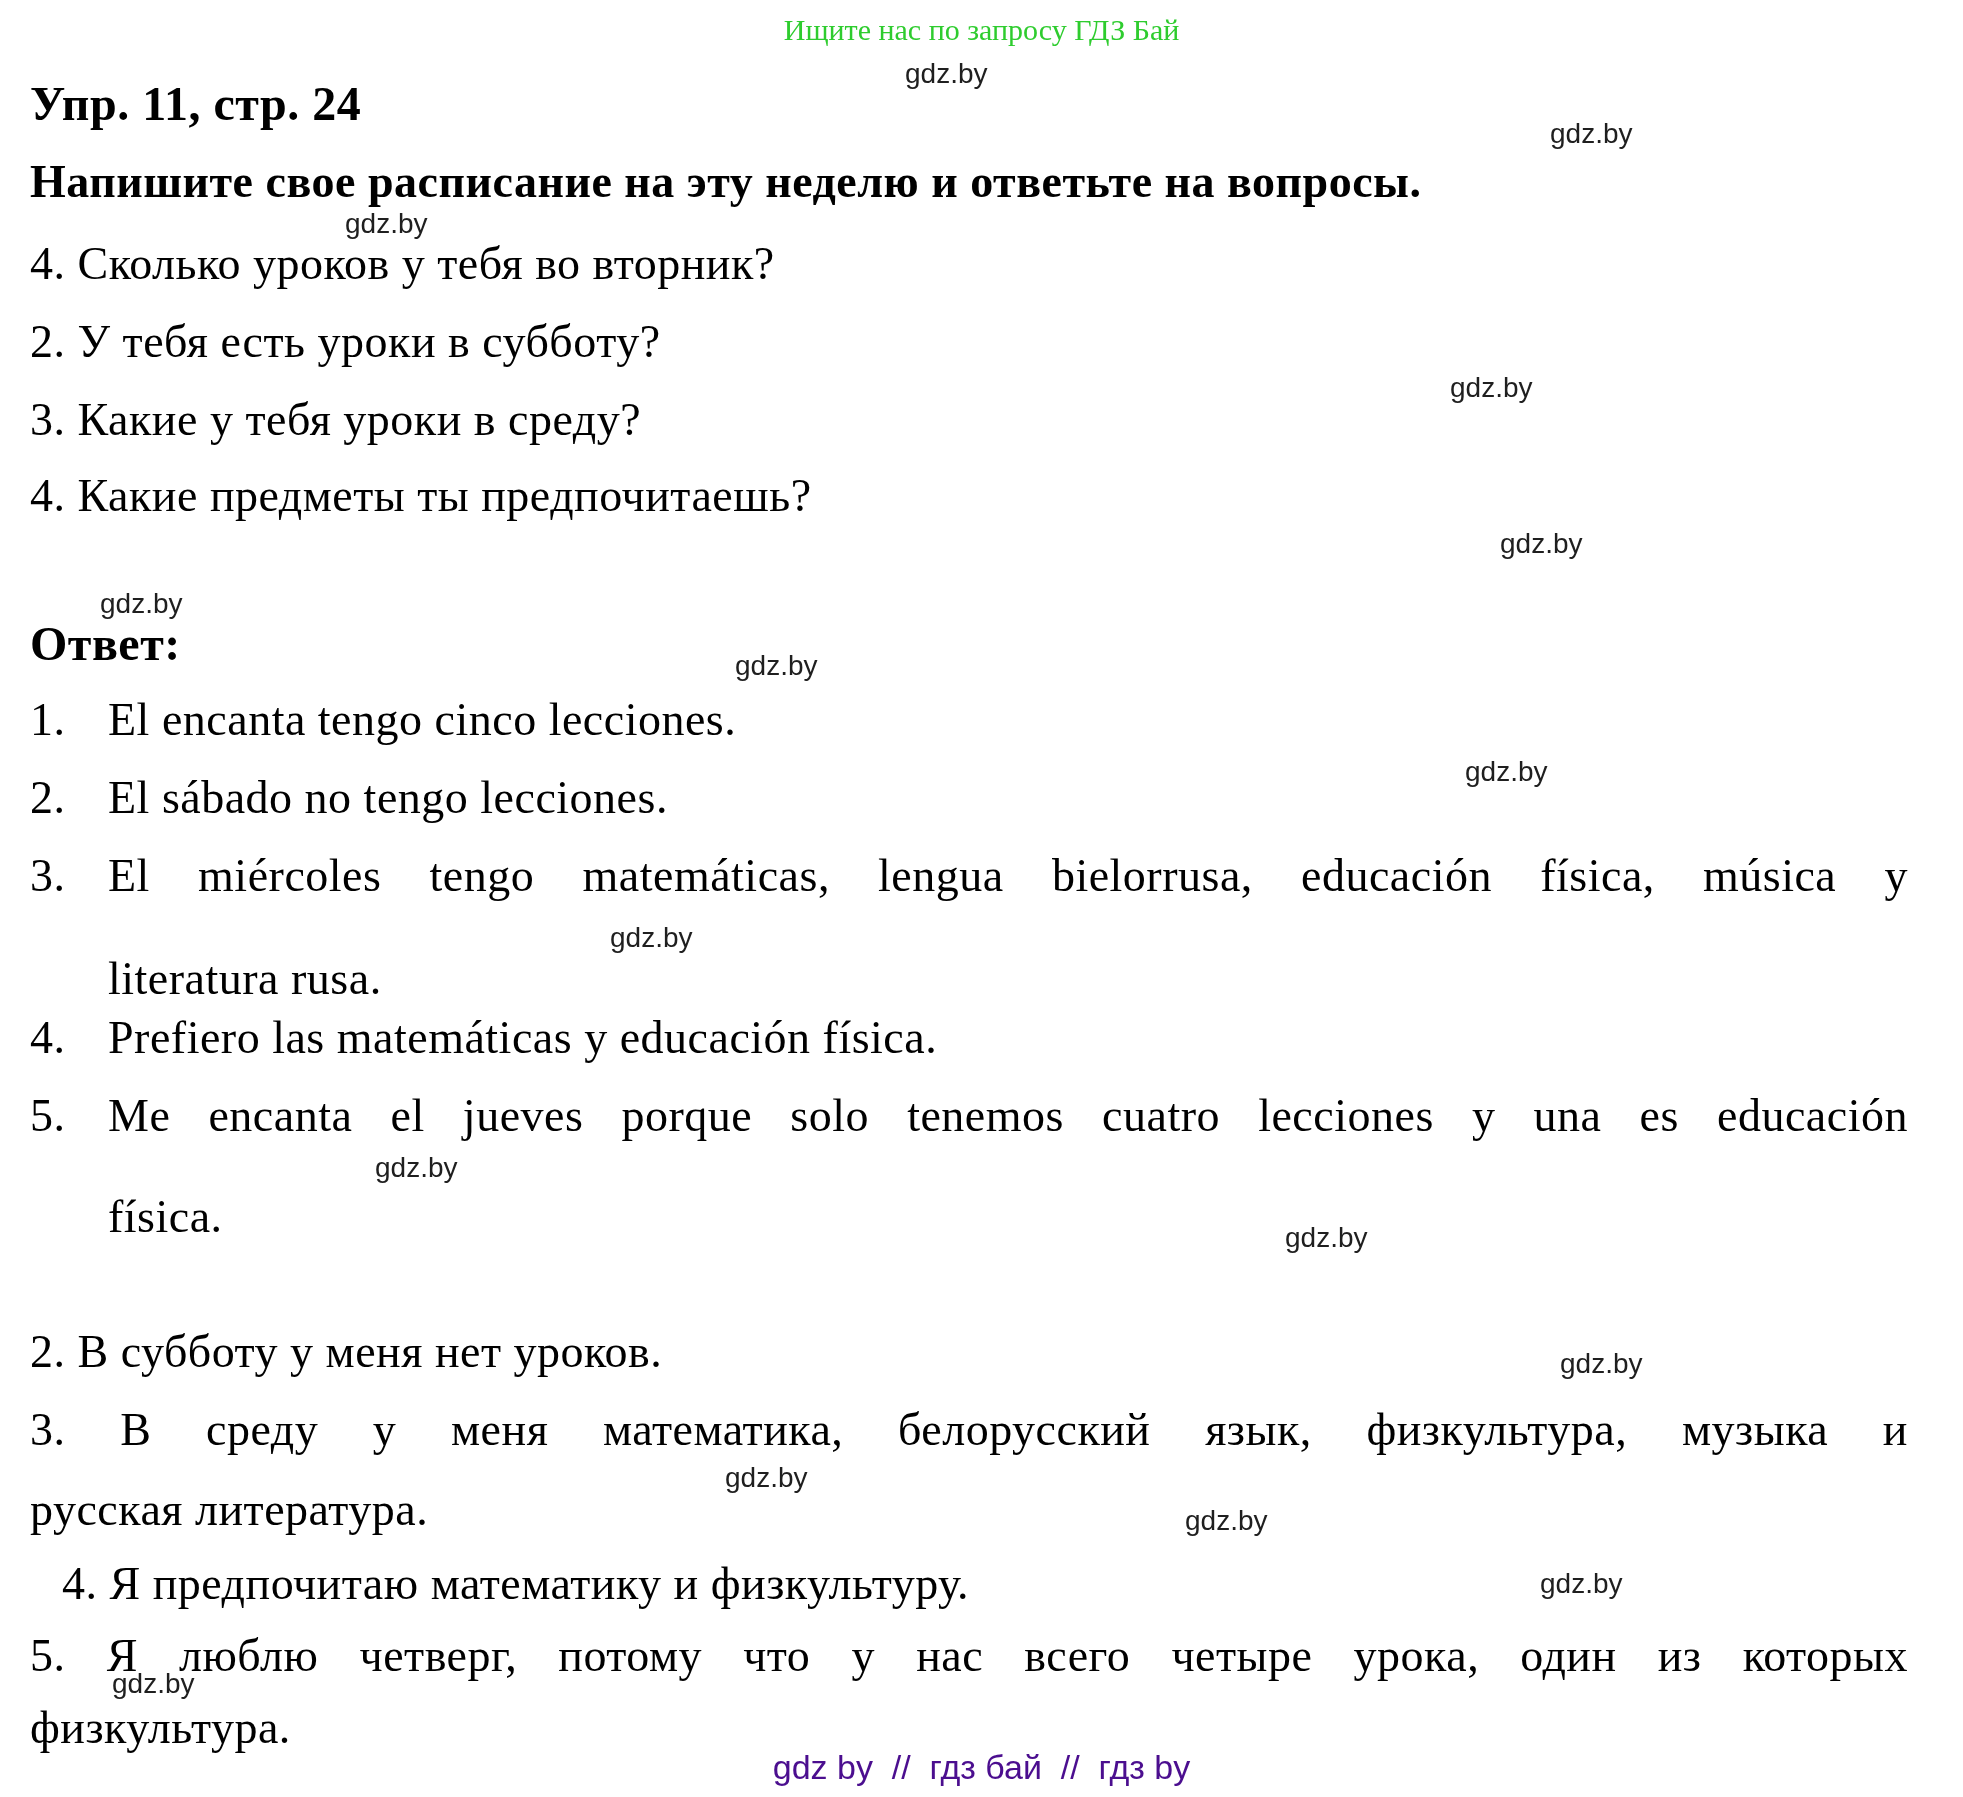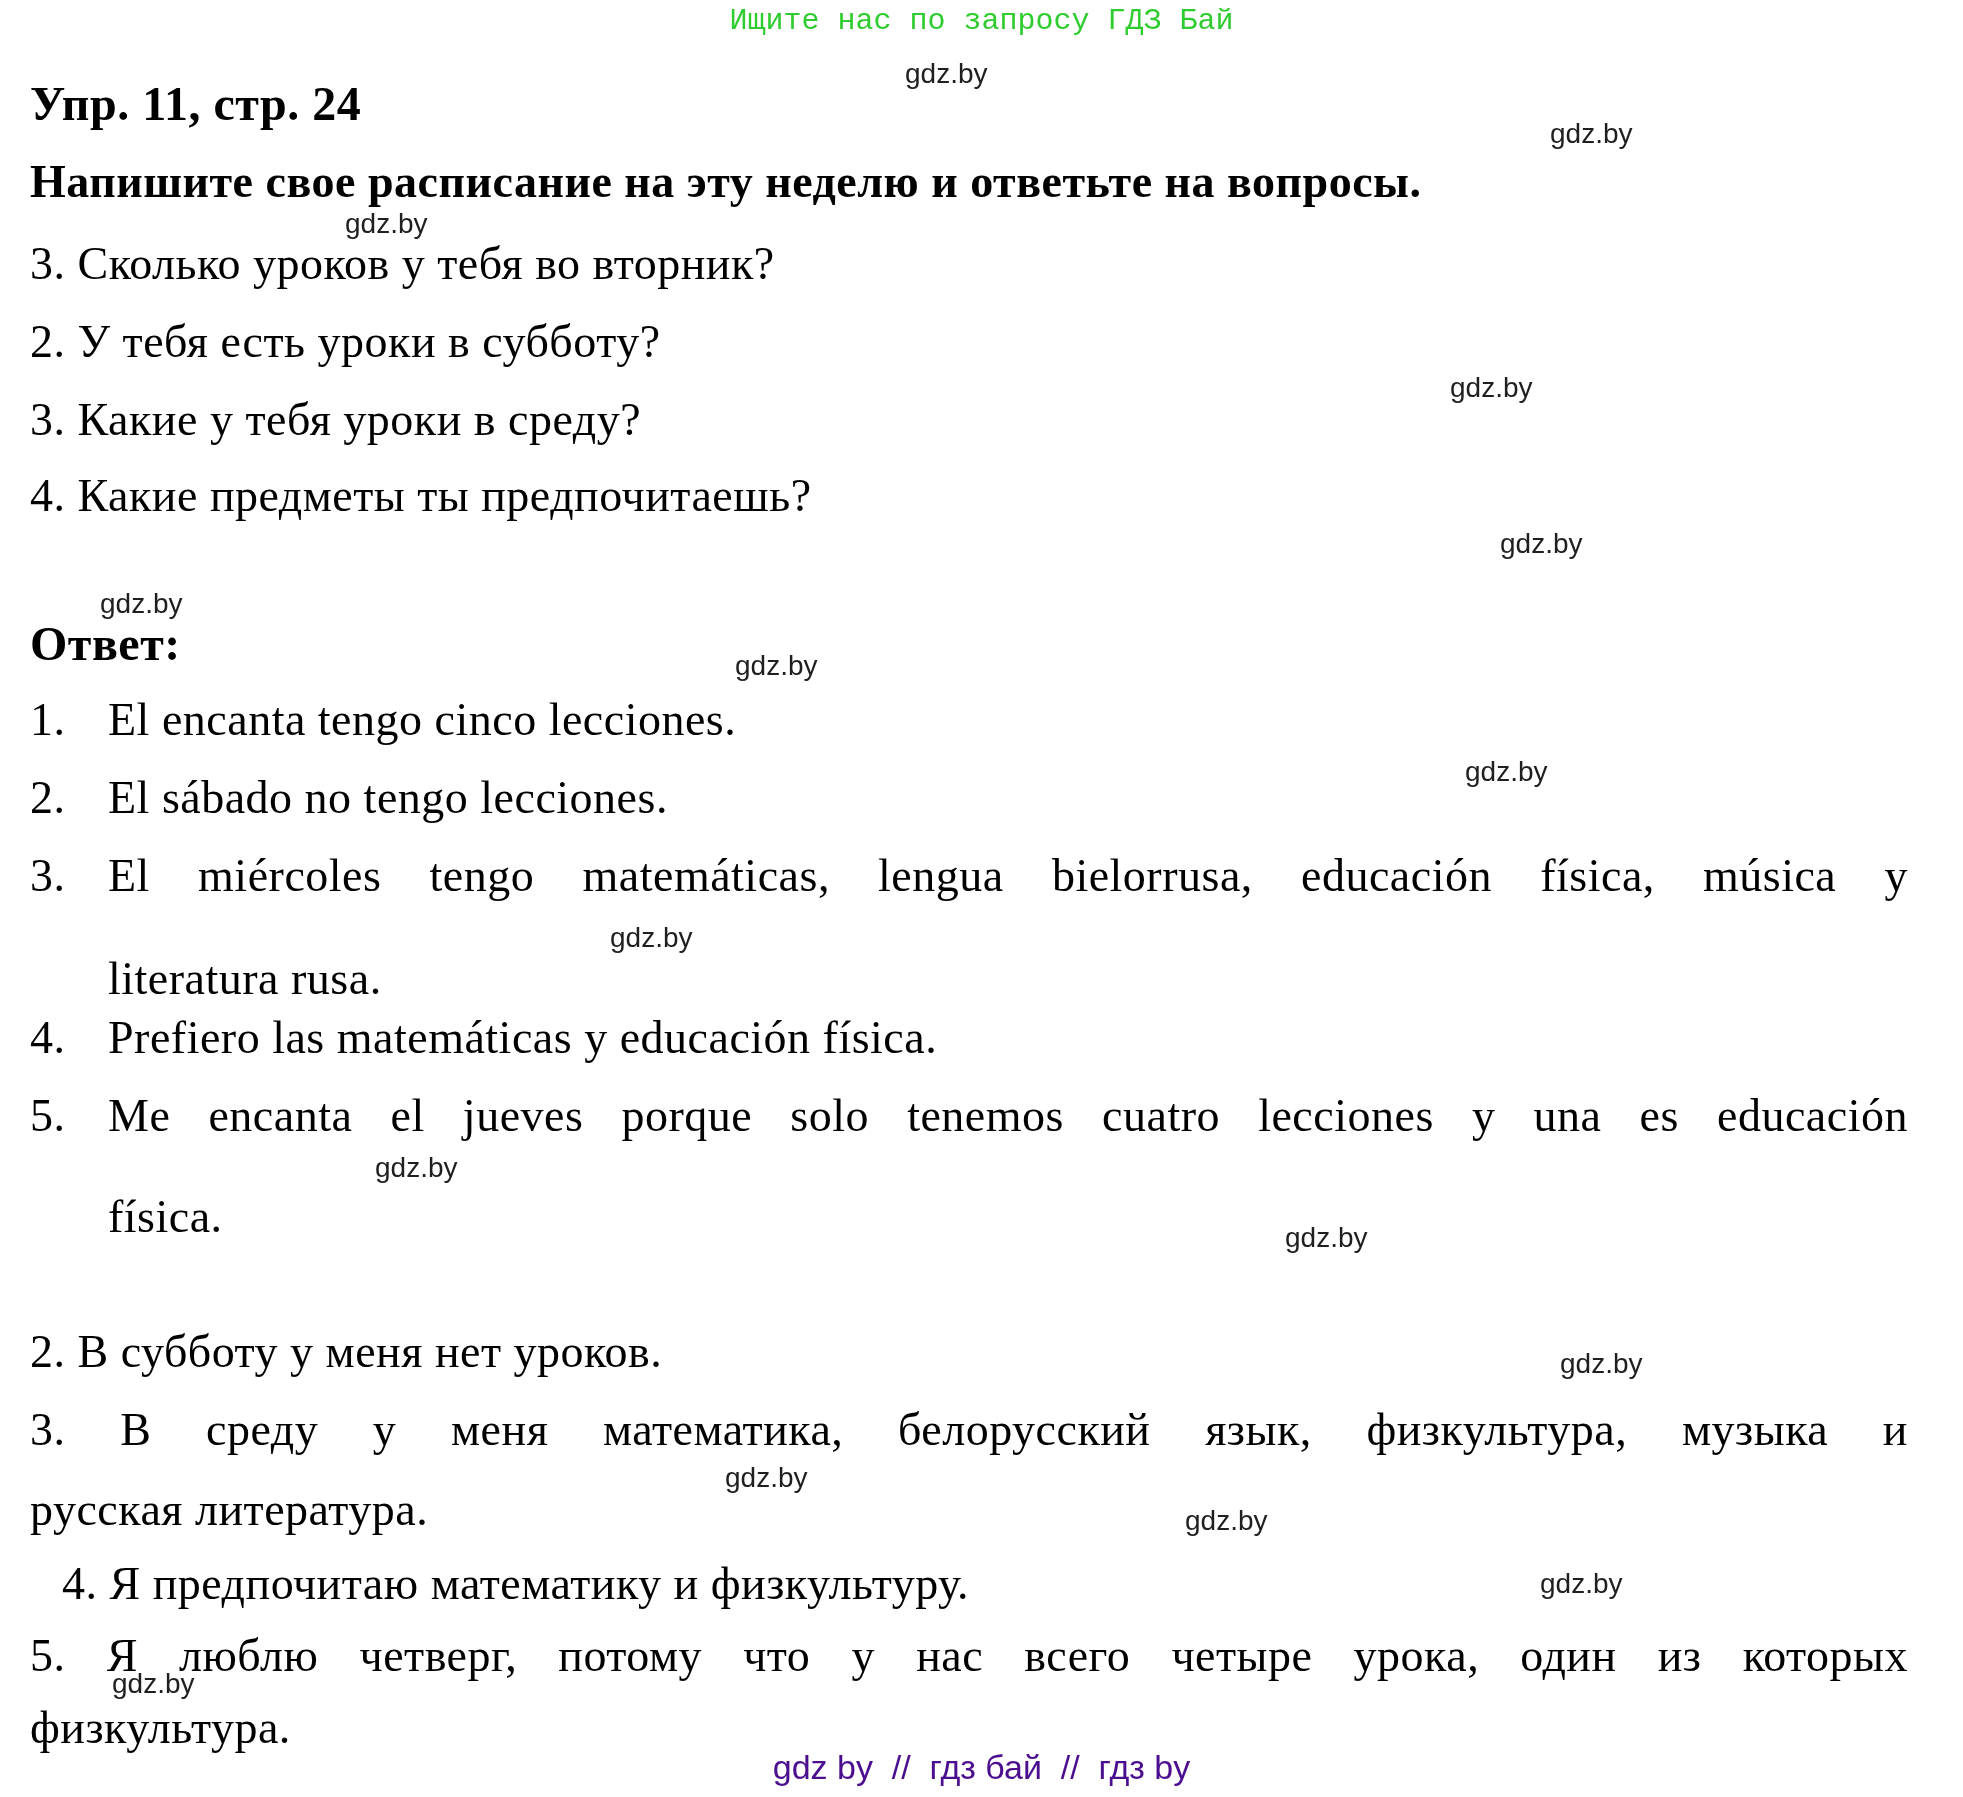--- a/index.html
+++ b/index.html
@@ -37,25 +37,25 @@
   .row .txt { display: block; flex: 1 1 auto; }
   
   .fill {
     white-space: normal;
     text-align: justify;
     text-align-last: justify;
   }
   .cont-es { left: 108px; width: 1800px; margin-top: 21px; }
   .greenhdr {
     position: absolute;
-    top: 4px;
+    top: 13px;
     left: 0;
     width: 100%;
     text-align: center;
-    font-family: Liberation Mono, monospace;
+    font-family: Liberation Serif, serif;
     font-size: 30px;
     color: #2ecc2e;
   }
   .wm {
     position: absolute;
     font-family: "Liberation Sans", sans-serif;
     font-size: 28px;
     color: #1f1f1f;
     letter-spacing: 0;
   }
@@ -91,21 +91,21 @@
   <div class="wm" style="top:1222px; left:1285px;">gdz.by</div>
   <div class="wm" style="top:1348px; left:1560px;">gdz.by</div>
   <div class="wm" style="top:1462px; left:725px;">gdz.by</div>
   <div class="wm" style="top:1505px; left:1185px;">gdz.by</div>
   <div class="wm" style="top:1568px; left:1540px;">gdz.by</div>
   <div class="wm" style="top:1668px; left:112px;">gdz.by</div>
 
   <div class="ln bold title" style="top:76px;">Упр. 11, стр. 24</div>
   <div class="ln bold" style="top:156px;">Напишите свое расписание на эту неделю и ответьте на вопросы.</div>
 
-  <div class="ln" style="top:238px;">3. Сколько уроков у тебя во вторник?</div>
+  <div class="ln" style="top:238px;">4. Сколько уроков у тебя во вторник?</div>
   <div class="ln" style="top:316px;">2. У тебя есть уроки в субботу?</div>
   <div class="ln" style="top:394px;">3. Какие у тебя уроки в среду?</div>
   <div class="ln" style="top:470px;">4. Какие предметы ты предпочитаешь?</div>
 
   <div class="ln bold title" style="top:616px;">Ответ:</div>
 
   <div class="ln row" style="top:694px;">
     <span class="num">1.</span>
     <span class="txt">El encanta tengo cinco lecciones.</span>
   </div>

